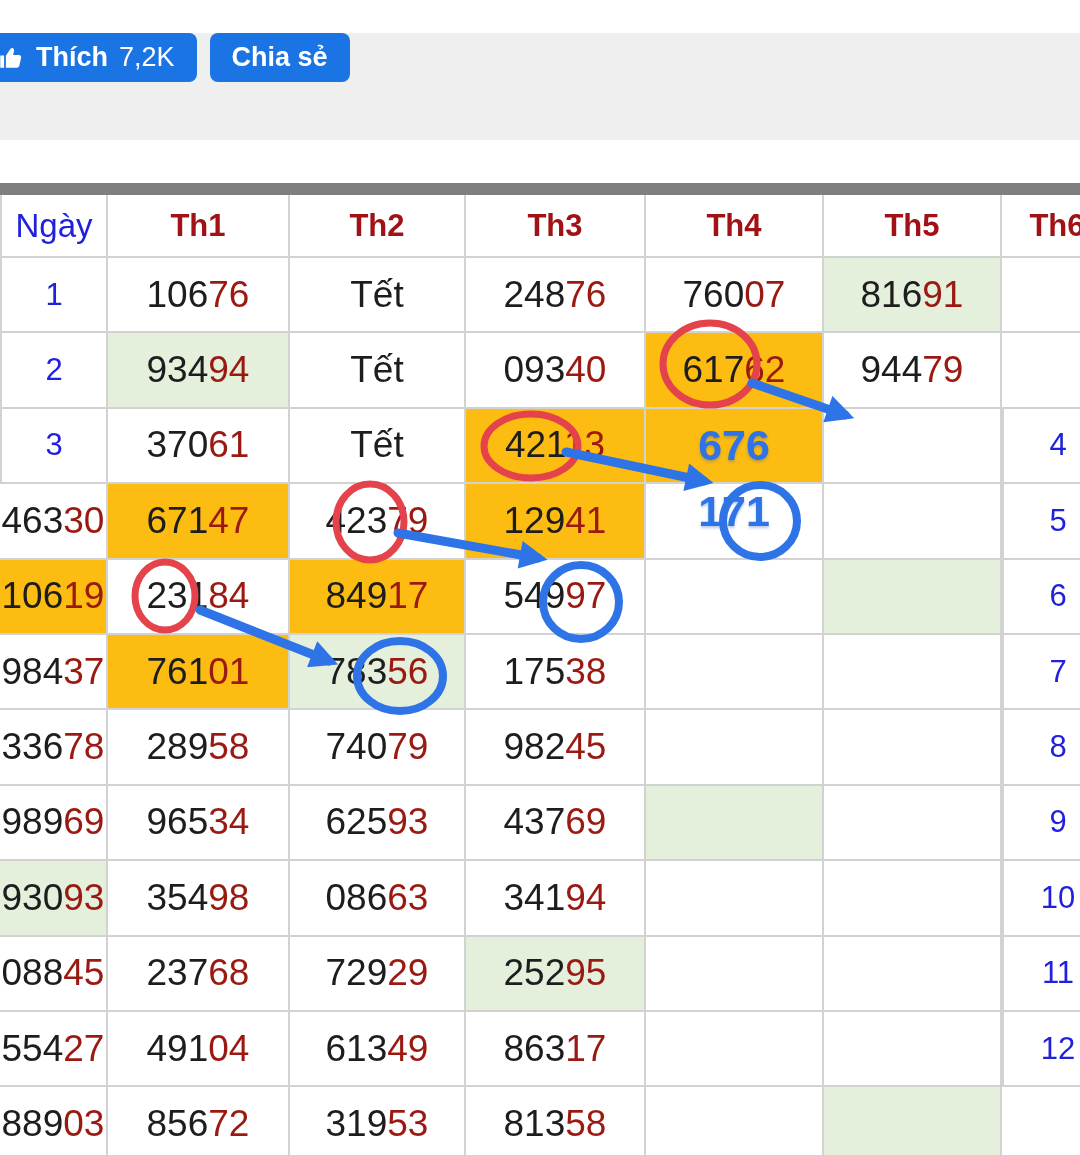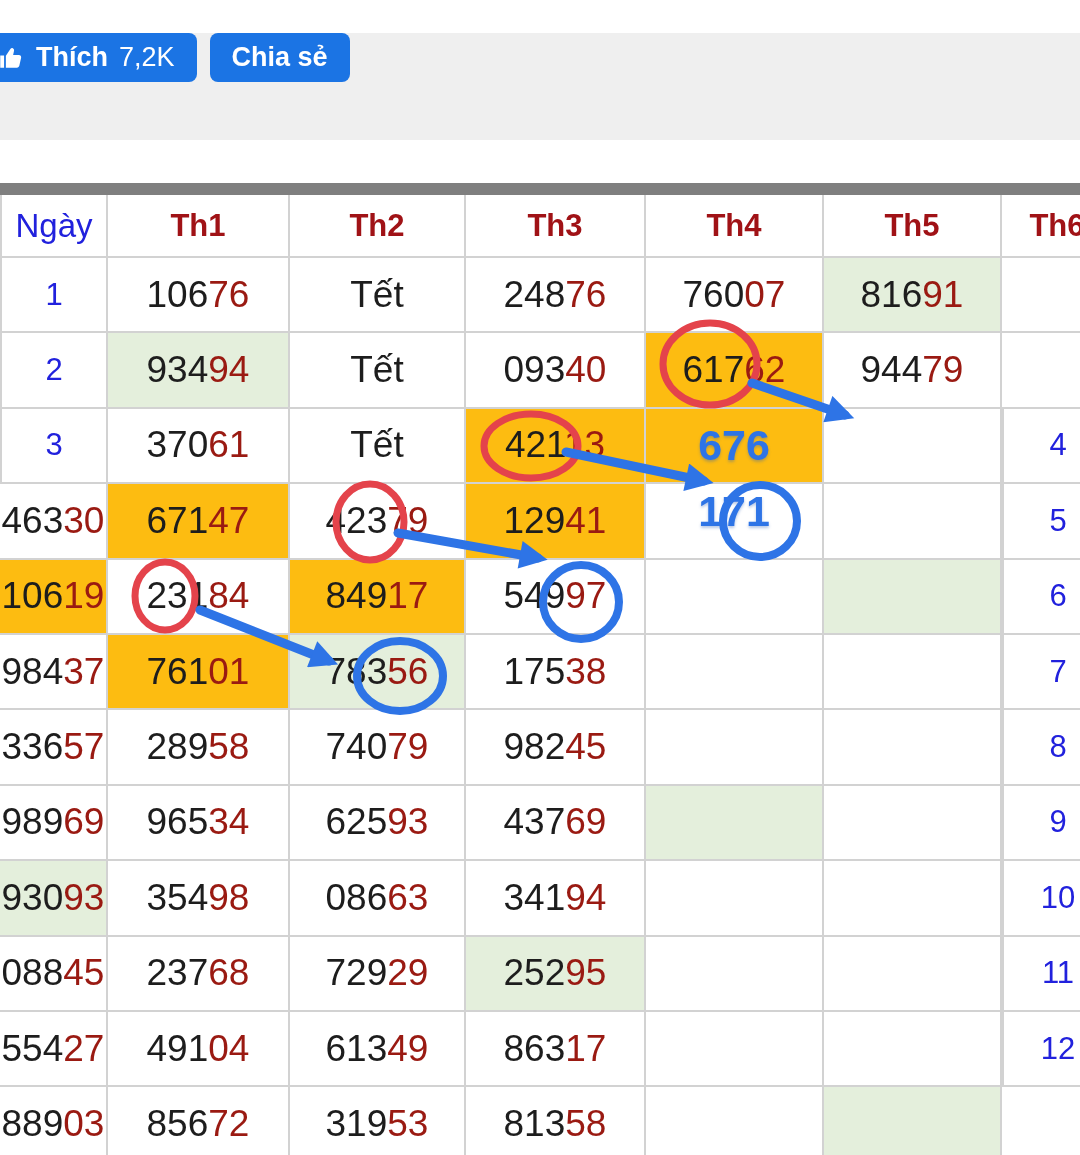--- a/index.html
+++ b/index.html
@@ -189,21 +189,21 @@
       </div>
       <div class="cell ">
         <span class="num">175<span class="lo">38</span></span>
       </div>
       <div class="cell "></div>
       <div class="cell "></div>
       <div class="cell first-col">
         <span class="day">7</span>
       </div>
       <div class="cell ">
-        <span class="num">336<span class="lo">57</span></span>
+        <span class="num">336<span class="lo">78</span></span>
       </div>
       <div class="cell ">
         <span class="num">289<span class="lo">58</span></span>
       </div>
       <div class="cell ">
         <span class="num">740<span class="lo">79</span></span>
       </div>
       <div class="cell ">
         <span class="num">982<span class="lo">45</span></span>
       </div>

